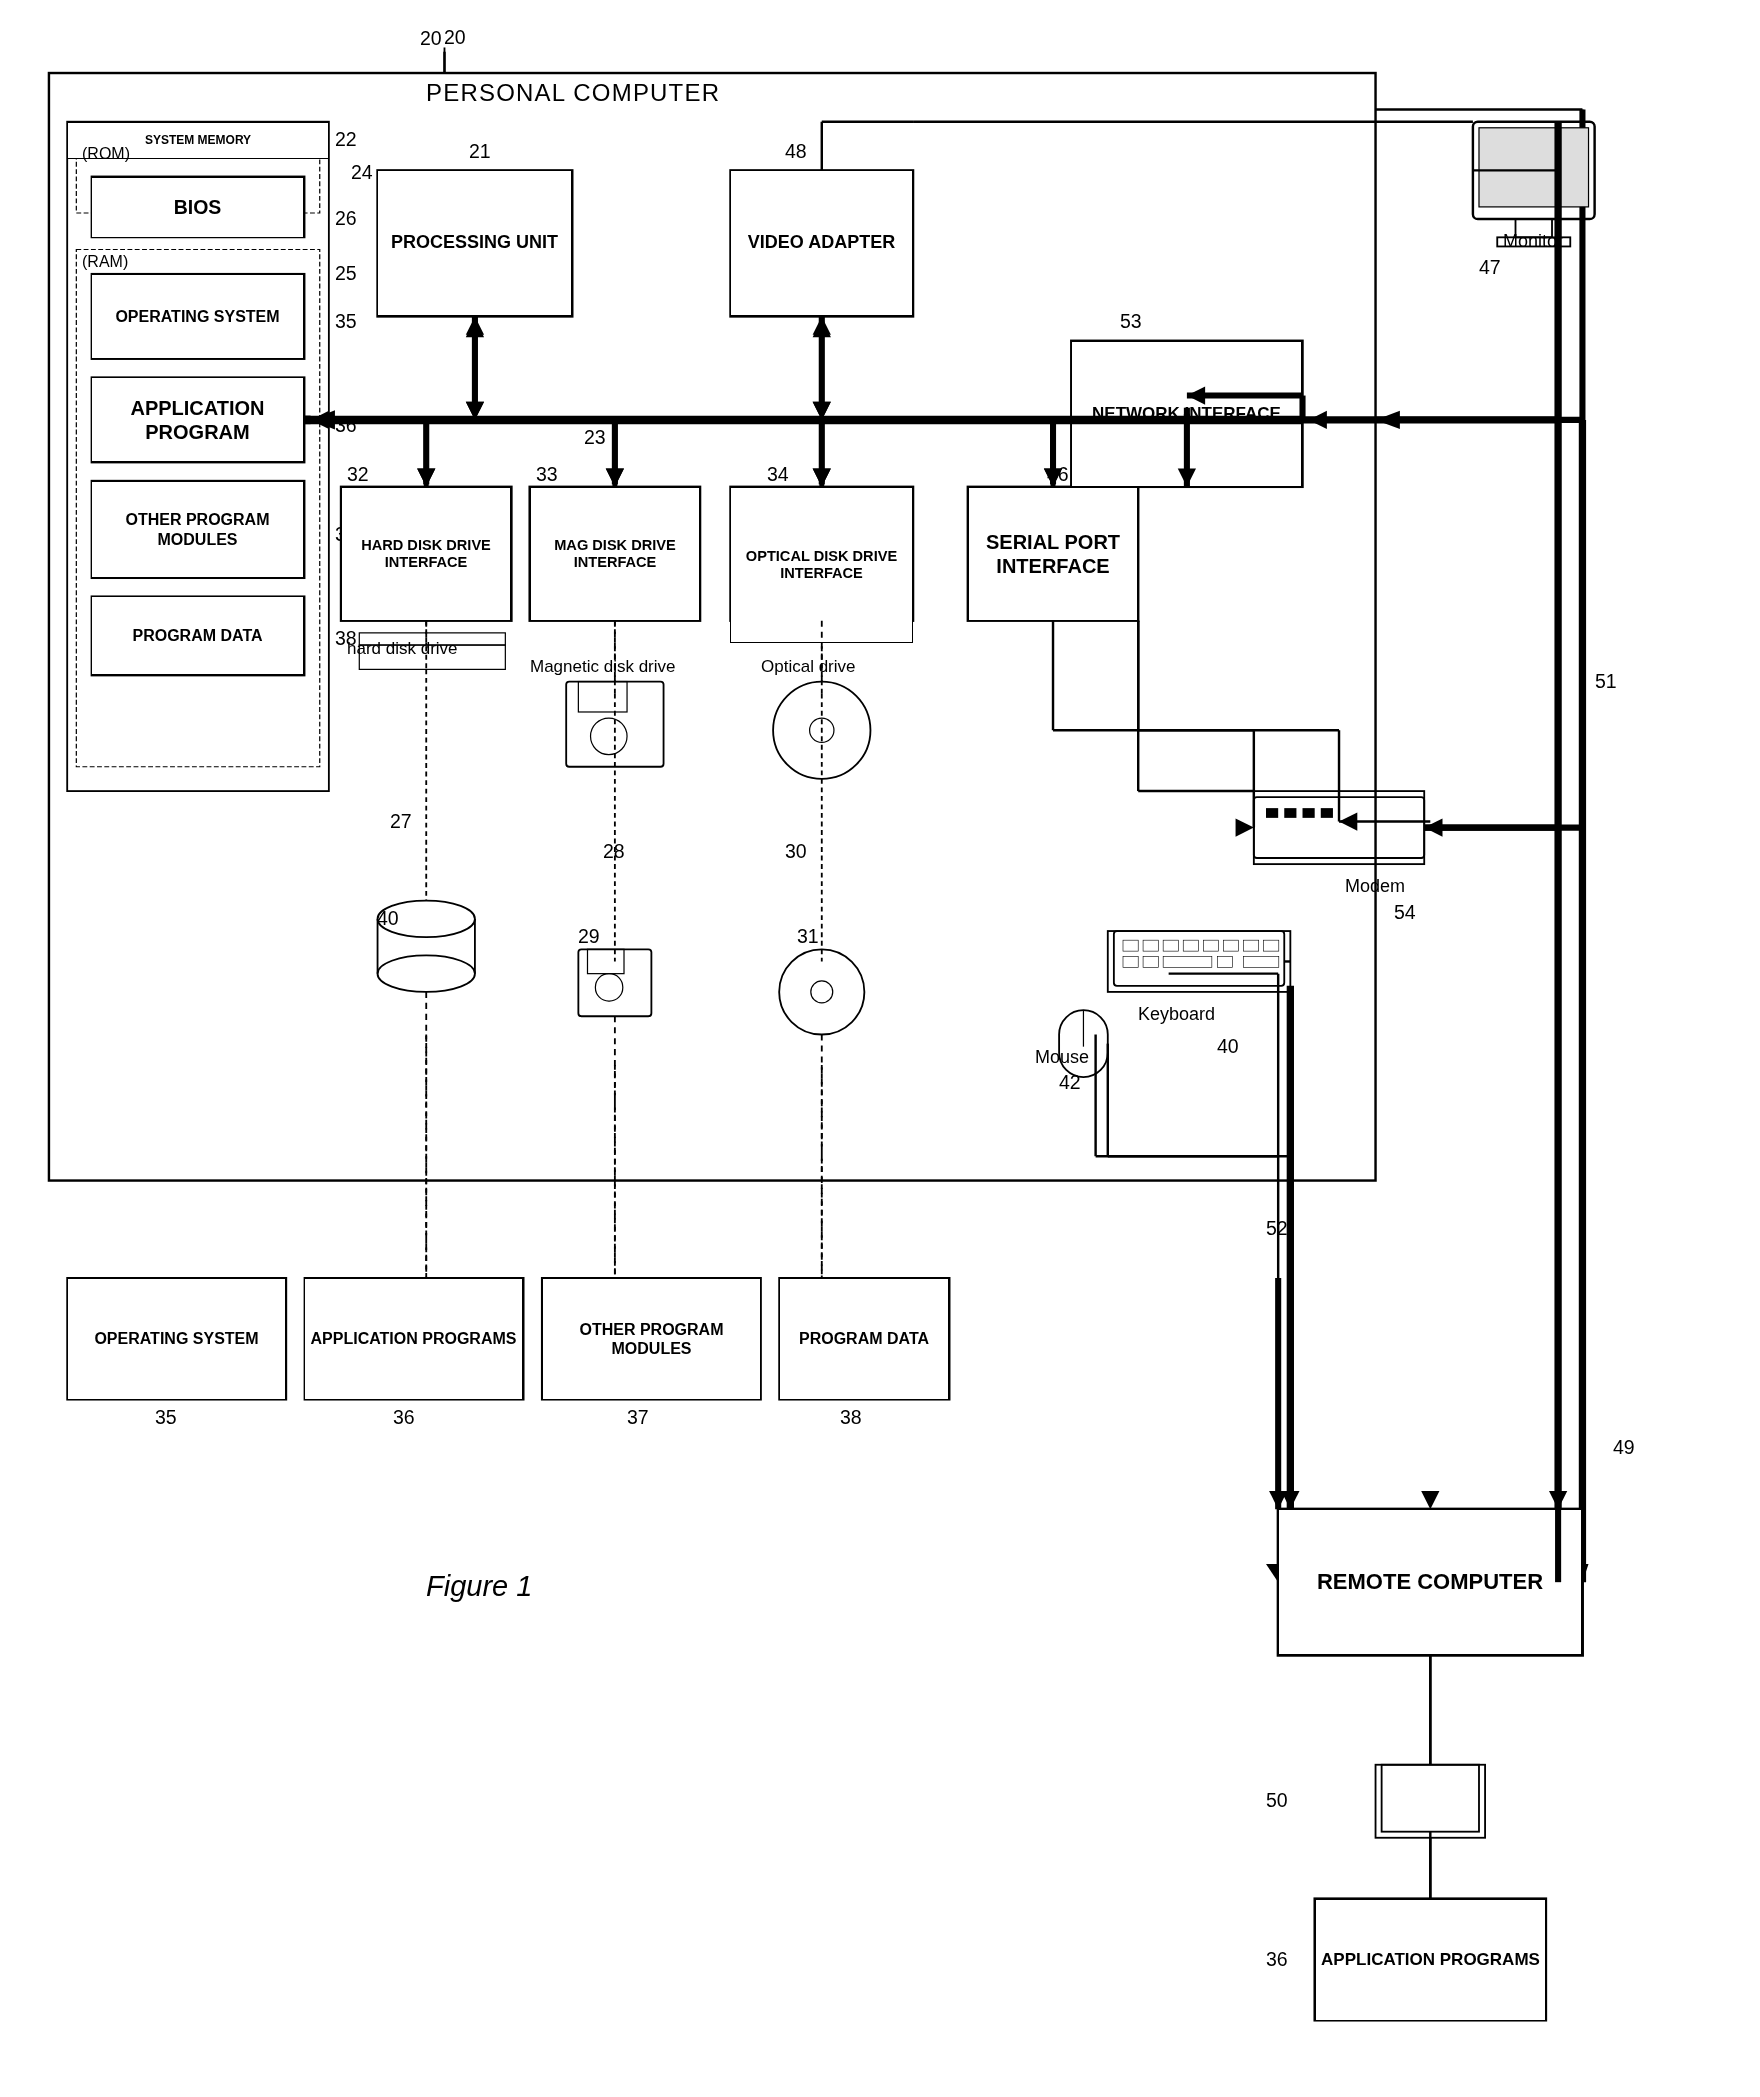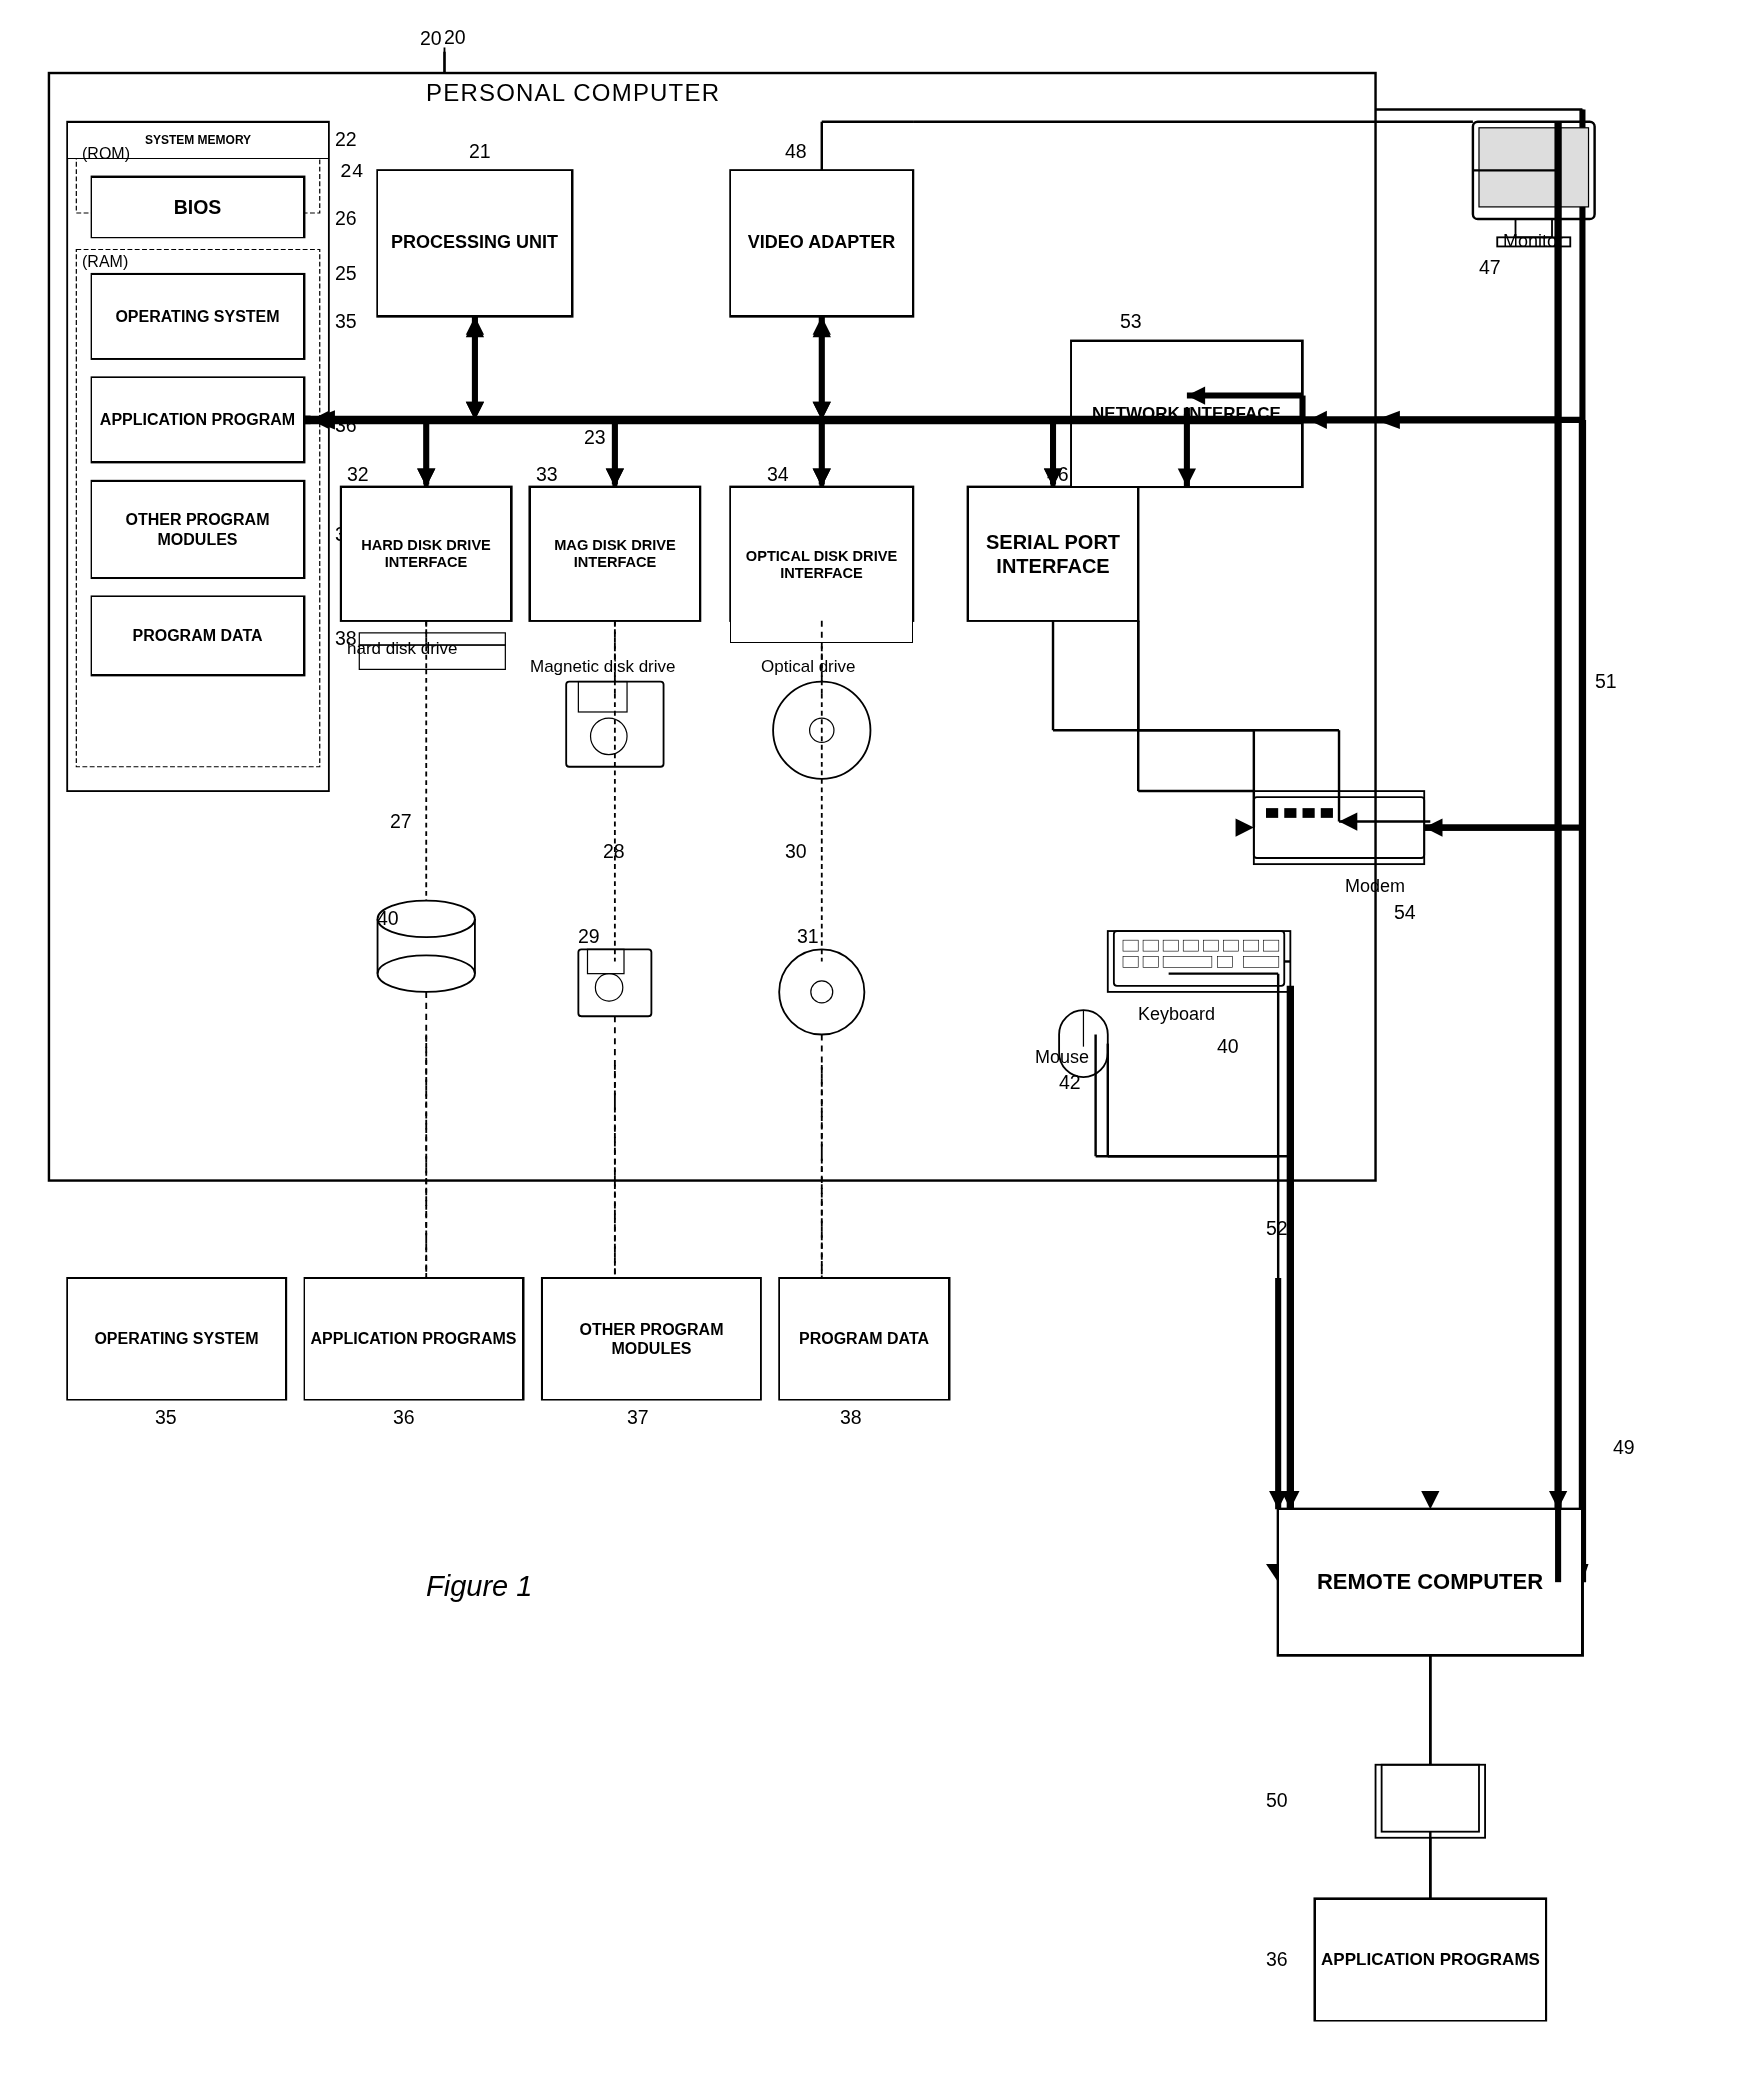--- a/index.html
+++ b/index.html
@@ -212,42 +212,42 @@
   
   <span class="box" style="left:67px; top:122px; width:262px; height:37px; font-size:12px; border:1.8px solid #000;">SYSTEM MEMORY</span>
 
   
   <span class="num-label" style="left:335px; top:128px;">22</span>
 
   
   <span class="label" style="left:82px; top:145px; font-size:16px;">(ROM)</span>
 
   
-  <span class="num-label" style="left:340px; top:161px;font-family:Liberation Mono, monospace;">24</span>
+  <span class="num-label" style="left:351px; top:161px;">24</span>
 
   
   <span class="box" style="left:91px; top:177px; width:213px; height:61px; font-size:19.5px;">BIOS</span>
 
   
   <span class="label" style="left:82px; top:253px; font-size:16px;">(RAM)</span>
 
   
   <span class="num-label" style="left:335px; top:207px;">26</span>
 
   
   <span class="num-label" style="left:335px; top:262px;">25</span>
 
   
   <span class="box" style="left:91px; top:274px; width:213px; height:85px; font-size:16px;">OPERATING SYSTEM</span>
 
   
   <span class="num-label" style="left:335px; top:310px;">35</span>
 
   
-  <span class="box" style="left:91px; top:377px; width:213px; height:85px; font-size:16px;">APPLICATION PROGRAM</span>
+  <span class="box" style="left:91px; top:377px; width:213px; height:85px; font-size:20px;">APPLICATION PROGRAM</span>
 
   
   <span class="num-label" style="left:335px; top:414px;">36</span>
 
   
   <span class="box" style="left:91px; top:481px; width:213px; height:97px; font-size:16px;">OTHER PROGRAM MODULES</span>
 
   
   <span class="num-label" style="left:335px; top:523px;">37</span>
 

